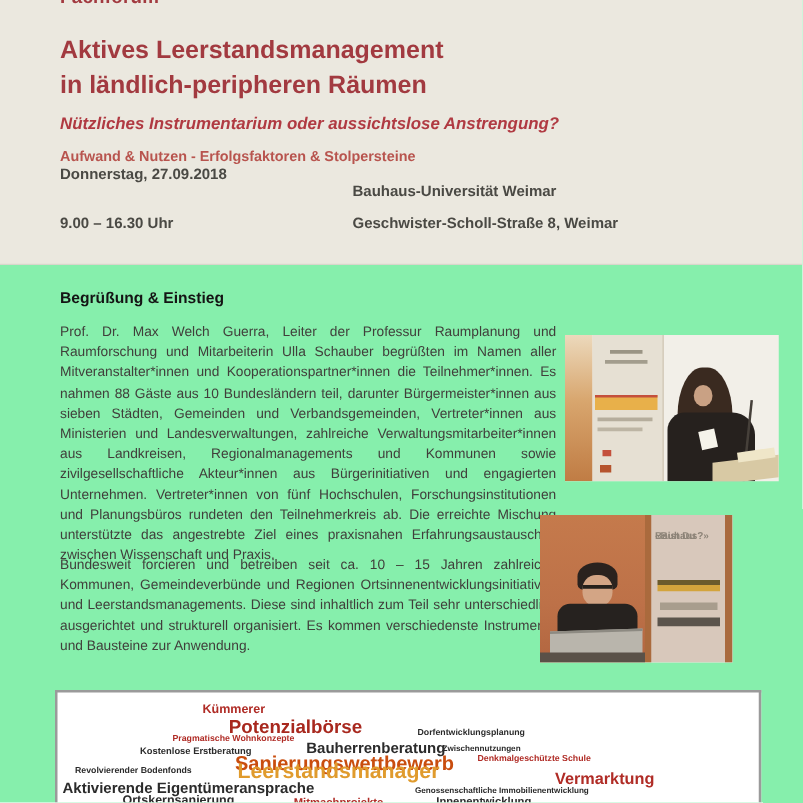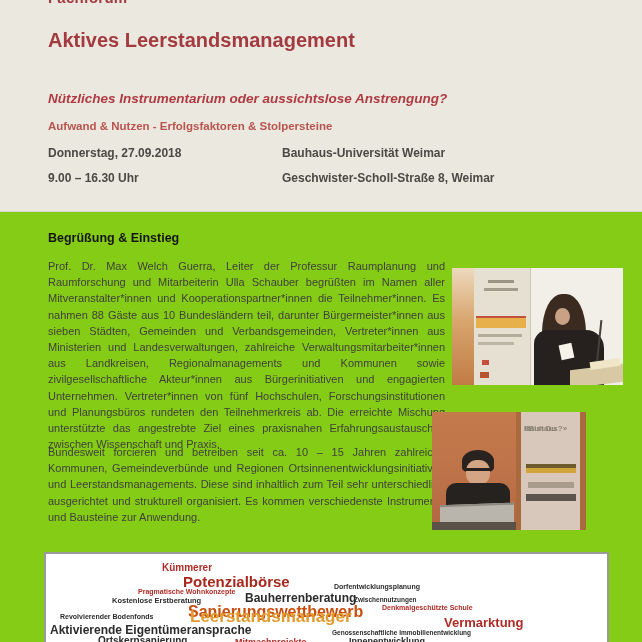--- a/index.html
+++ b/index.html
@@ -1,18 +1,18 @@
 <!DOCTYPE html>
 <html><head>
 <meta charset="utf-8">
 <style>
   html,body{margin:0;padding:0;background:#fff;}
   .page{
     position:relative;width:642px;height:642px;overflow:hidden;
-    background:#84cc16;font-family:"Liberation Sans",sans-serif;
+    background:#86efac;font-family:"Liberation Sans",sans-serif;
     -webkit-font-smoothing:antialiased;
   }
   
   .masthead{
     position:absolute;left:0;top:0;width:642px;height:211px;
     background:#ebe8df;border-bottom:1px solid #d9d6cc;
   }
   .series{
     position:absolute;left:48px;top:-11px;
     font-size:15px;font-weight:bold;color:#a23a40;letter-spacing:.2px;
@@ -26,21 +26,21 @@
     font-size:13.5px;font-weight:bold;font-style:italic;color:#b03a42;
   }
   .tagline{
     position:absolute;left:48px;top:120px;
     font-size:11.5px;font-weight:bold;color:#b8544e;
   }
   .meta{position:absolute;left:0;top:0;width:642px;height:211px;}
   .meta span{
     position:absolute;font-size:12px;font-weight:bold;color:#4a4944;
   }
-  .m-date{left:48px;top:146px;}
+  .m-date{left:48px;top:132px;}
   .m-venue{left:282px;top:146px;text-align:center;}
   .m-time{left:48px;top:171px;}
   .m-address{left:282px;top:171px;text-align:center;}
 
   
   .sec-heading{
     position:absolute;left:48px;top:231px;
     font-size:12.5px;font-weight:bold;color:#141414;
   }
   .para{
@@ -139,20 +139,21 @@
 </style>
 </head>
 <body>
 
 <div class="page">
 
   <header class="masthead">
     <div class="series">Fachforum</div>
     <div class="title">
       <div>Aktives Leerstandsmanagement</div>
+      <div>in ländlich-peripheren Räumen</div>
     </div>
     <div class="subtitle">Nützliches Instrumentarium oder aussichtslose Anstrengung?</div>
     <div class="tagline">Aufwand &amp; Nutzen - Erfolgsfaktoren &amp; Stolpersteine</div>
     <div class="meta">
       <span class="m-date">Donnerstag, 27.09.2018</span>
       <span class="m-venue">Bauhaus-Universität Weimar</span>
       <span class="m-time">9.00 – 16.30 Uhr</span>
       <span class="m-address">Geschwister-Scholl-Straße 8, Weimar</span>
     </div>
   </header>

